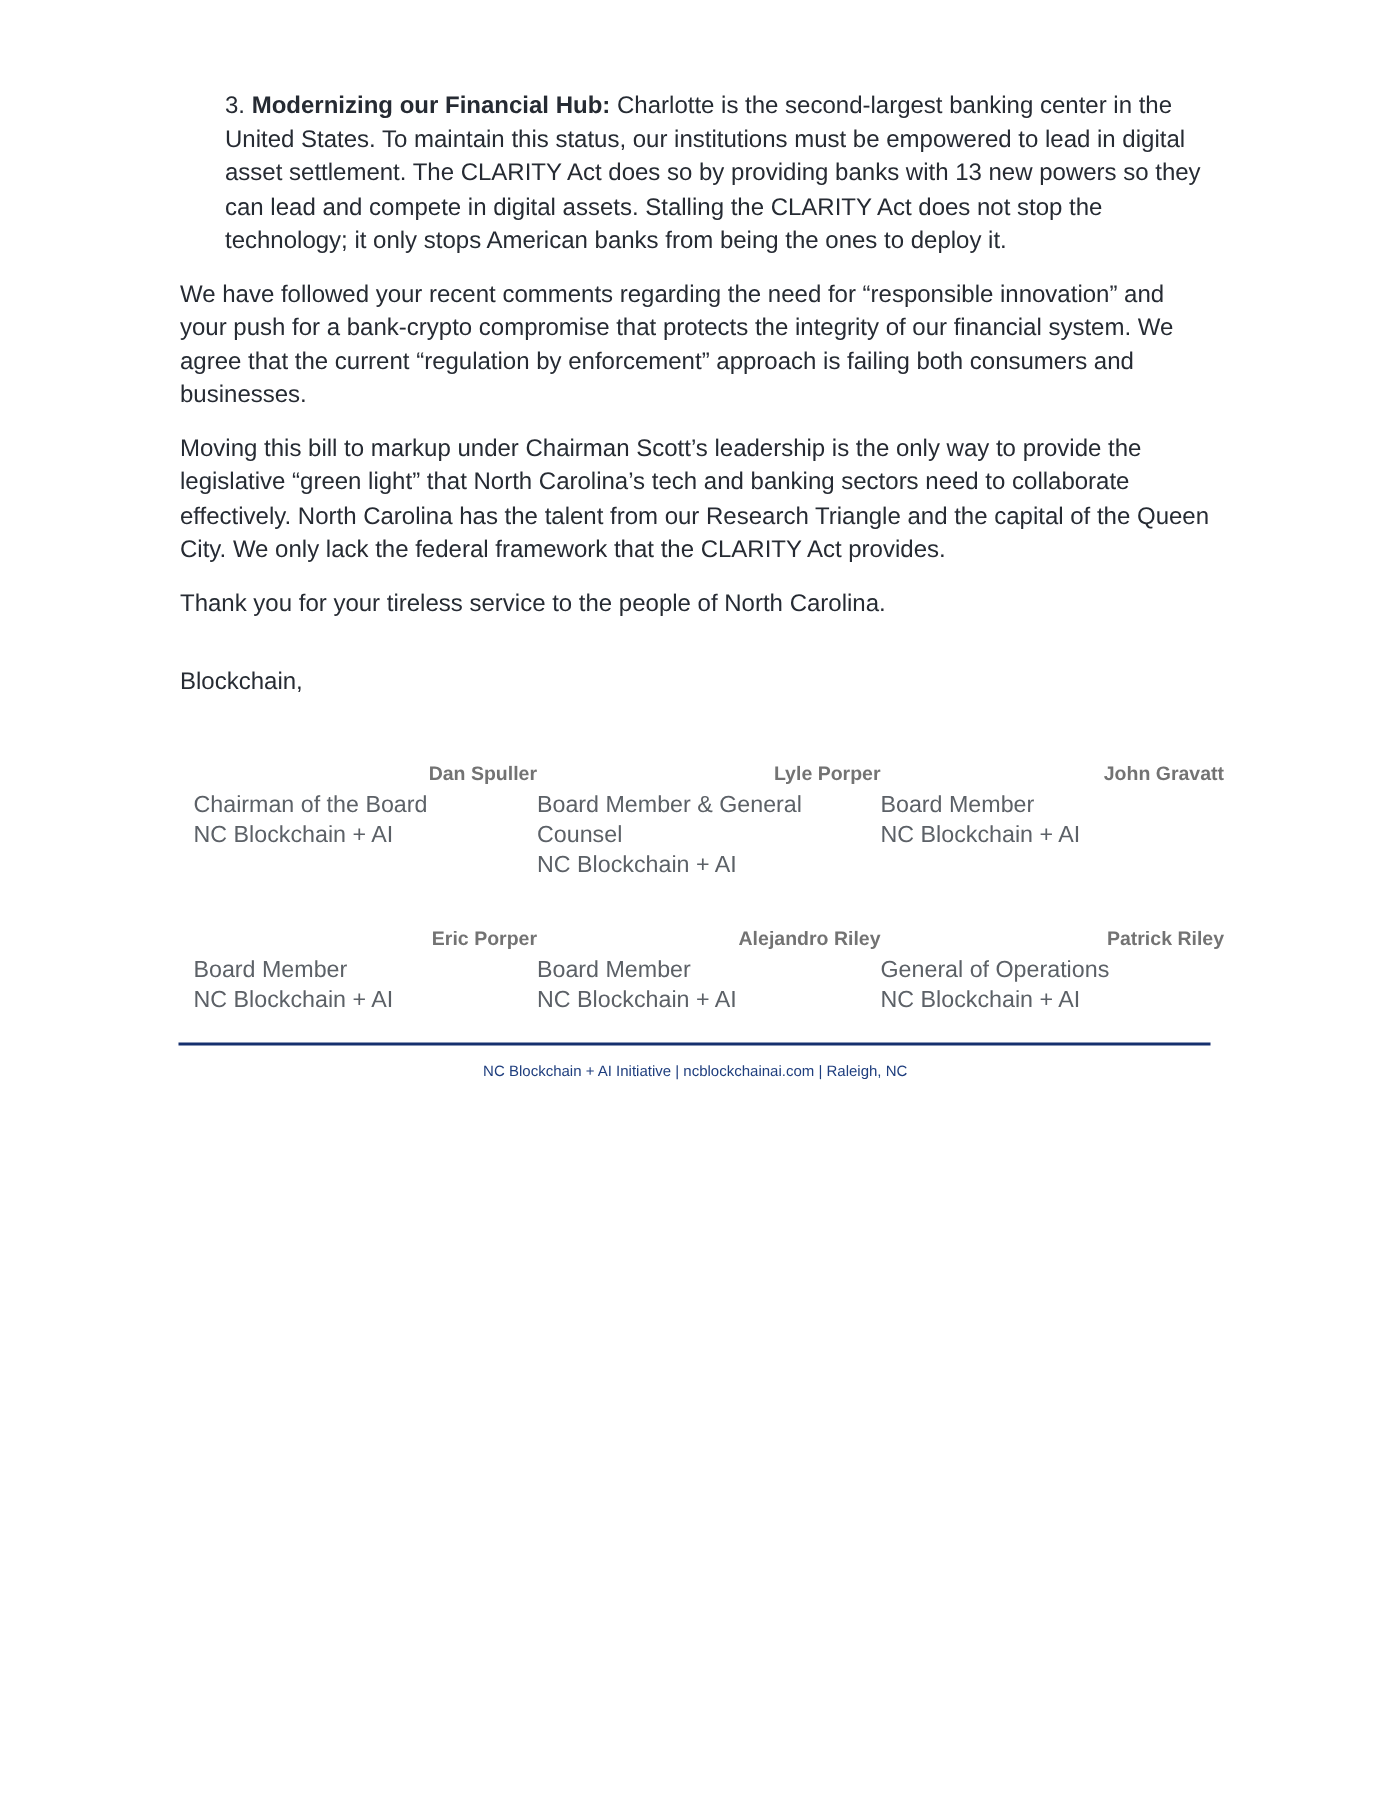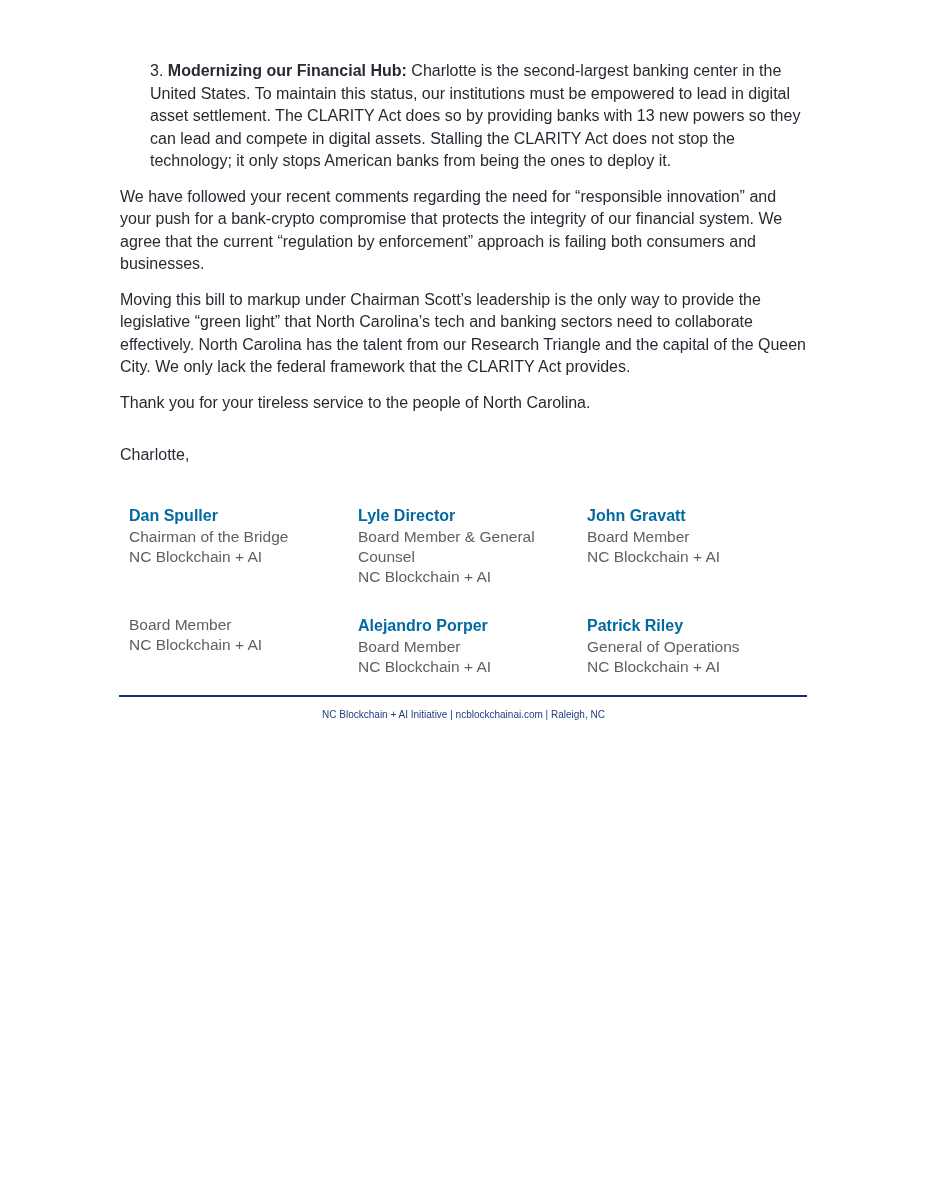--- a/index.html
+++ b/index.html
@@ -41,24 +41,25 @@
   }
   .sig-grid {
     display: grid;
     grid-template-columns: 229px 229px 229px;
     row-gap: 28px;
     margin: 38px 0 0 9px;
   }
   .sig-cell {
   }
   .sig-name {
-    font-size: 16px;
+    font-size: 13px;
     font-weight: bold;
     line-height: 22px;
-    color: #0369a1;
+    color: #737373;
+    text-align: right;
   }
   .sig-title, .sig-org {
     font-size: 15.5px;
     line-height: 20px;
     color: #5c6167;
     max-width: 195px;
   }
   .footer-rule {
     margin-top: 18px;
     margin-left: -1px;
@@ -79,44 +80,45 @@
 
 <div class="page">
   <div class="content">
 
     <p class="para list-item"><span>3. </span><span class="bold-lead">Modernizing our Financial Hub:</span><span> Charlotte is the second-largest banking center in the United States. To maintain this status, our institutions must be empowered to lead in digital asset settlement. The CLARITY Act does so by providing banks with 13 new powers so they can lead and compete in digital assets. Stalling the CLARITY Act does not stop the technology; it only stops American banks from being the ones to deploy it.</span></p>
 
     <p class="para">We have followed your recent comments regarding the need for “responsible innovation” and your push for a bank-crypto compromise that protects the integrity of our financial system. We agree that the current “regulation by enforcement” approach is failing both consumers and businesses.</p>
     <p class="para">Moving this bill to markup under Chairman Scott’s leadership is the only way to provide the legislative “green light” that North Carolina’s tech and banking sectors need to collaborate effectively. North Carolina has the talent from our Research Triangle and the capital of the Queen City. We only lack the federal framework that the CLARITY Act provides.</p>
     <p class="para">Thank you for your tireless service to the people of North Carolina.</p>
 
-    <p class="para closing">Charlotte,</p>
+    <p class="para closing">Blockchain,</p>
 
     <div class="sig-grid">
       <div class="sig-cell">
         <div class="sig-name">Dan Spuller</div>
-        <div class="sig-title">Chairman of the Bridge</div>
+        <div class="sig-title">Chairman of the Board</div>
         <div class="sig-org">NC Blockchain + AI</div>
       </div>
       <div class="sig-cell">
-        <div class="sig-name">Lyle Director</div>
+        <div class="sig-name">Lyle Porper</div>
         <div class="sig-title">Board Member &amp; General Counsel</div>
         <div class="sig-org">NC Blockchain + AI</div>
       </div>
       <div class="sig-cell">
         <div class="sig-name">John Gravatt</div>
         <div class="sig-title">Board Member</div>
         <div class="sig-org">NC Blockchain + AI</div>
       </div>
       <div class="sig-cell">
+        <div class="sig-name">Eric Porper</div>
         <div class="sig-title">Board Member</div>
         <div class="sig-org">NC Blockchain + AI</div>
       </div>
       <div class="sig-cell">
-        <div class="sig-name">Alejandro Porper</div>
+        <div class="sig-name">Alejandro Riley</div>
         <div class="sig-title">Board Member</div>
         <div class="sig-org">NC Blockchain + AI</div>
       </div>
       <div class="sig-cell">
         <div class="sig-name">Patrick Riley</div>
         <div class="sig-title">General of Operations</div>
         <div class="sig-org">NC Blockchain + AI</div>
       </div>
     </div>
 

